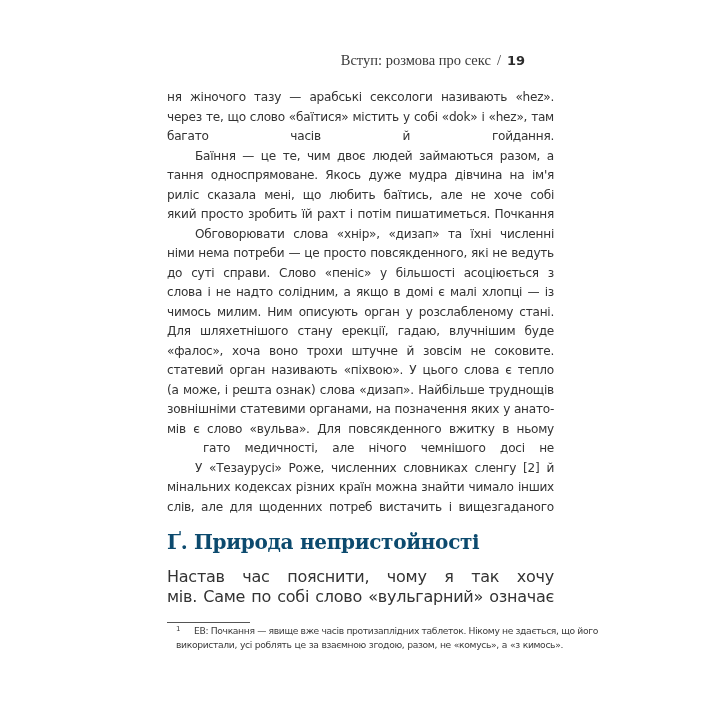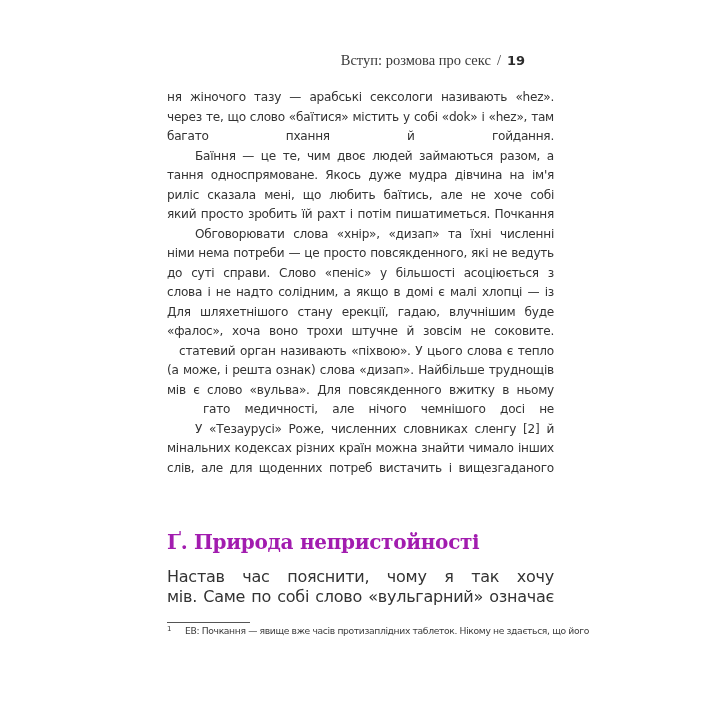--- a/index.html
+++ b/index.html
@@ -16,68 +16,70 @@
     position:absolute; left:167px; top:88px; width:387px;
     font-family:"DejaVu Sans", "Liberation Sans", sans-serif;
     font-size:12.1px; line-height:19.5px; color:#333;
     text-align:justify; letter-spacing:-0.25px;
   }
   .body-text p { margin:0; }
   .body-text p span.line { display:block; text-align:justify; text-align-last:justify; white-space:nowrap; }
   .heading {
     position:absolute; left:167px; top:530px;
     font-family:"DejaVu Serif", "Liberation Serif", serif;
-    font-weight:bold; font-size:20px; color:#a21caf; letter-spacing:-0.3px;
+    font-weight:bold; font-size:20px; color:#0c4a6e; letter-spacing:-0.3px;
   }
   .body-text2 {
     position:absolute; left:167px; top:567px; width:387px;
     font-family:"DejaVu Sans", "Liberation Sans", sans-serif;
     font-size:16px; line-height:19.5px; color:#333; letter-spacing:-0.25px;
   }
   .line { display:block; white-space:nowrap; }
   .jl { text-align:justify; text-align-last:justify; }
   .fn-rule { position:absolute; left:167px; top:622px; width:83px; height:1px; background:#555; }
   .footnote {
-    position:absolute; left:167px; top:623px; width:387px;
+    position:absolute; left:176px; top:623px; width:387px;
     font-family:"DejaVu Sans", "Liberation Sans", sans-serif;
     font-size:9.2px; line-height:13.8px; color:#3a3a3a; letter-spacing:-0.35px;
   }
   .footnote .fn-mark { font-size:7px; vertical-align:3px; display:inline-block; width:18px; }
   sup.fnref { font-size:7px; vertical-align:5px; line-height:0; }
 </style>
 </head>
 <body>
 
 <div class="page">
 
   <div class="running-head">
     <span>Вступ: розмова про секс</span><span class="sep">/</span><span class="num">19</span>
   </div>
 
   <div class="body-text">
     <p>
       <span class="line jl" style="white-space: normal; height: 19.5px; overflow: hidden;">ня жіночого тазу — арабські сексологи називають «hez». Саме</span>
       <span class="line jl" style="white-space: normal; height: 19.5px; overflow: hidden;">через те, що слово «баїтися» містить у собі «dok» і «hez», там так</span>
-      <span class="line">багато пхання й гойдання.</span>
+      <span class="line">багато часів й гойдання.</span>
     </p>
     <p>
       <span class="line jl" style="padding-left: 28px; white-space: normal; height: 19.5px; overflow: hidden;">Баїння — це те, чим двоє людей займаються разом, а рах-</span>
       <span class="line jl" style="white-space: normal; height: 19.5px; overflow: hidden;">тання односпрямоване. Якось дуже мудра дівчина на ім'я Ама-</span>
       <span class="line jl" style="white-space: normal; height: 19.5px; overflow: hidden;">риліс сказала мені, що любить баїтись, але не хоче собі хлопця,</span>
       <span class="line jl" style="white-space: normal; height: 19.5px; overflow: hidden;">який просто зробить їй рахт і потім пишатиметься. Почкання —</span>
     </p>
     <p>
       <span class="line jl" style="padding-left: 28px; white-space: normal; height: 19.5px; overflow: hidden;">Обговорювати слова «хнір», «дизап» та їхні численні сино-</span>
       <span class="line jl" style="white-space: normal; height: 19.5px; overflow: hidden;">німи нема потреби — це просто повсякденного, які не ведуть</span>
       <span class="line jl" style="white-space: normal; height: 19.5px; overflow: hidden;">до суті справи. Слово «пеніс» у більшості асоціюється з чимось</span>
       <span class="line jl" style="white-space: normal; height: 19.5px; overflow: hidden;">слова і не надто солідним, а якщо в домі є малі хлопці — із</span>
+      <span class="line jl" style="white-space: normal; height: 19.5px; overflow: hidden;">чимось милим. Ним описують орган у розслабленому стані.</span>
       <span class="line jl" style="white-space: normal; height: 19.5px; overflow: hidden;">Для шляхетнішого стану ерекції, гадаю, влучнішим буде слово</span>
       <span class="line jl" style="white-space: normal; height: 19.5px; overflow: hidden;">«фалос», хоча воно трохи штучне й зовсім не соковите. Жіночий</span>
-      <span class="line jl" style="white-space: normal; height: 19.5px; overflow: hidden; margin-left: 12px;">статевий орган називають «піхвою». У цього слова є тепло</span>
+      <span class="line jl" style="white-space: normal; height: 19.5px; overflow: hidden;">статевий орган називають «піхвою». У цього слова є тепло</span>
       <span class="line jl" style="white-space: normal; height: 19.5px; overflow: hidden;">(а може, і решта ознак) слова «дизап». Найбільше труднощів із</span>
+      <span class="line jl" style="white-space: normal; height: 19.5px; overflow: hidden;">зовнішніми статевими органами, на позначення яких у анато-</span>
       <span class="line jl" style="white-space: normal; height: 19.5px; overflow: hidden;">мів є слово «вульва». Для повсякденного вжитку в ньому заба-</span>
       <span class="line jl" style="white-space: normal; height: 19.5px; overflow: hidden; margin-left: 36px;">гато медичності, але нічого чемнішого досі не вигадали, тому</span>
     </p>
     <p>
       <span class="line jl" style="padding-left: 28px; white-space: normal; height: 19.5px; overflow: hidden;">У «Тезаурусі» Роже, численних словниках сленгу [2] й кри-</span>
       <span class="line jl" style="white-space: normal; height: 19.5px; overflow: hidden;">мінальних кодексах різних країн можна знайти чимало інших</span>
       <span class="line jl" style="white-space: normal; height: 19.5px; overflow: hidden;">слів, але для щоденних потреб вистачить і вищезгаданого списку.</span>
     </p>
   </div>
 
@@ -85,15 +87,16 @@
 
   <div class="body-text2">
     <span class="line jl" style="white-space: normal; height: 19.5px; overflow: hidden;">Настав час пояснити, чому я так хочу уникнути вульгариз-</span>
     <span class="line jl" style="white-space: normal; height: 19.5px; overflow: hidden;">мів. Саме по собі слово «вульгарний» означає «відразливий».</span>
   </div>
 
   <div class="fn-rule"></div>
 
   <div class="footnote">
     <span class="line"><span class="fn-mark">1</span><span>ЕВ: Почкання — явище вже часів протизаплідних таблеток. Нікому не здається, що його</span></span>
+    <span class="line jl" style="white-space: normal; height: 13.8px; overflow: hidden;">використали, усі роблять це за взаємною згодою, разом, не «комусь», а «з кимось».</span>
   </div>
 
 </div>
 
 </body></html>

